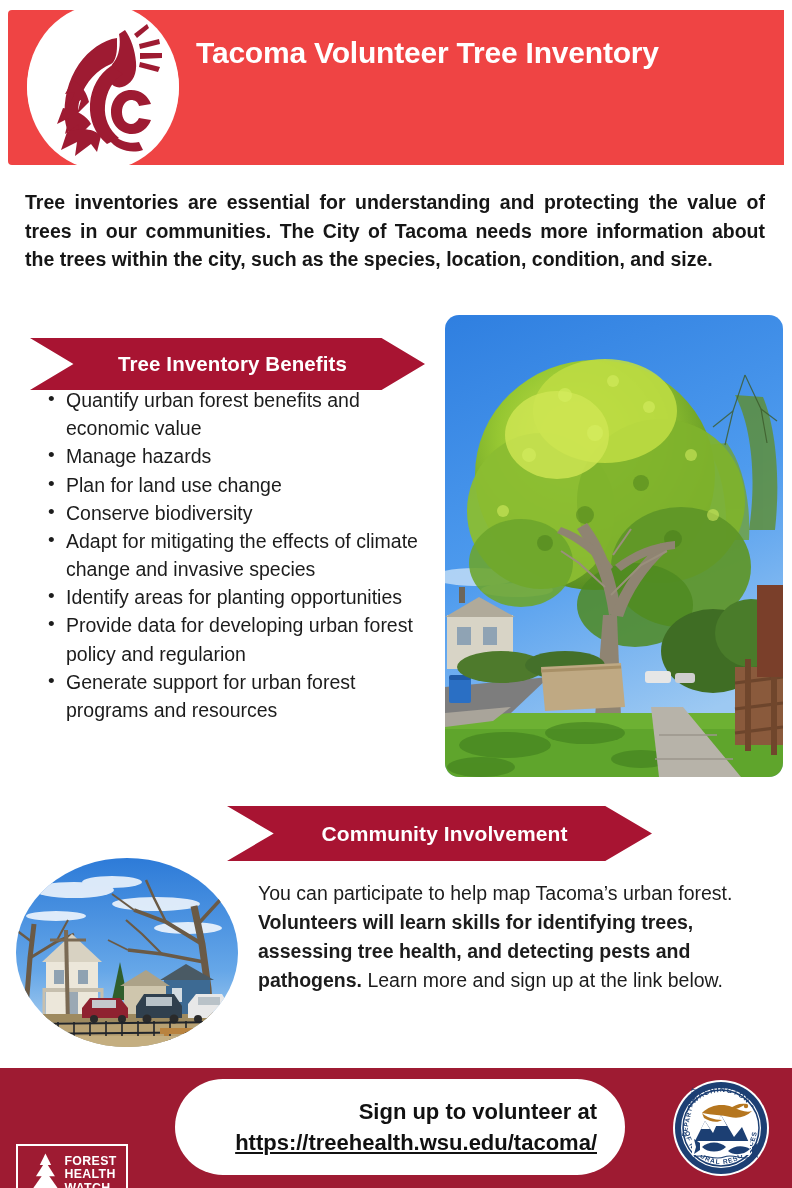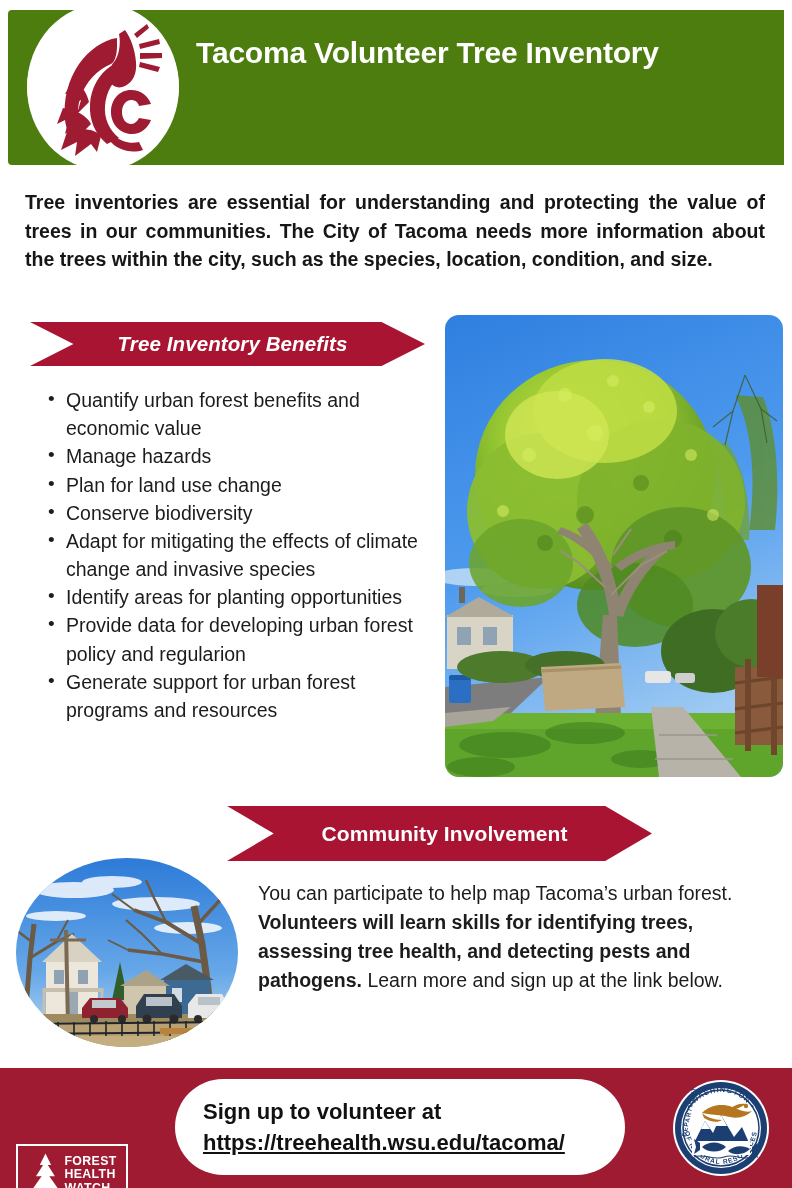--- a/index.html
+++ b/index.html
@@ -19,21 +19,21 @@
     background: #ffffff;
   }
 
   
   .header {
     position: absolute;
     left: 8px;
     top: 10px;
     width: 776px;
     height: 155px;
-    background: #4d7c0f;
+    background: #ef4444;
     border-radius: 4px 0 0 4px;
   }
   .header-title {
     position: absolute;
     left: 188px;
     top: 26px;
     font-size: 30px;
     font-weight: bold;
     color: #ffffff;
     letter-spacing: -0.2px;
@@ -87,21 +87,21 @@
     clip-path: polygon(0% 0%, 89% 0%, 100% 50%, 89% 100%, 0% 100%, 11% 50%);
   }
   .ribbon-label {
     width: 100%;
     text-align: center;
     padding-left: 10px;
     font-size: 21px;
     letter-spacing: 0.1px;
   }
   #ribbon-benefits {
-    left: 30px; top: 322px; width: 395px; height: 44px; font-style: italic;
+    left: 30px; top: 338px; width: 395px; height: 52px;
   }
   #ribbon-benefits .ribbon-label { font-size: 20.5px; }
   #ribbon-community {
     left: 227px; top: 806px; width: 425px; height: 55px;
   }
 
   
   .bullets {
     position: absolute;
     left: 44px;
@@ -184,21 +184,21 @@
     position: absolute;
     left: 175px;
     top: 1079px;
     width: 450px;
     height: 96px;
     background: #ffffff;
     border-radius: 48px;
     display: flex;
     align-items: center;
     justify-content: center;
-    text-align: left;
+    text-align: right;
     padding: 0 28px;
   }
   .signup-text {
     font-size: 22px;
     font-weight: bold;
     color: #111111;
     line-height: 1.42;
   }
   .signup-text .url { text-decoration: underline; }
 

